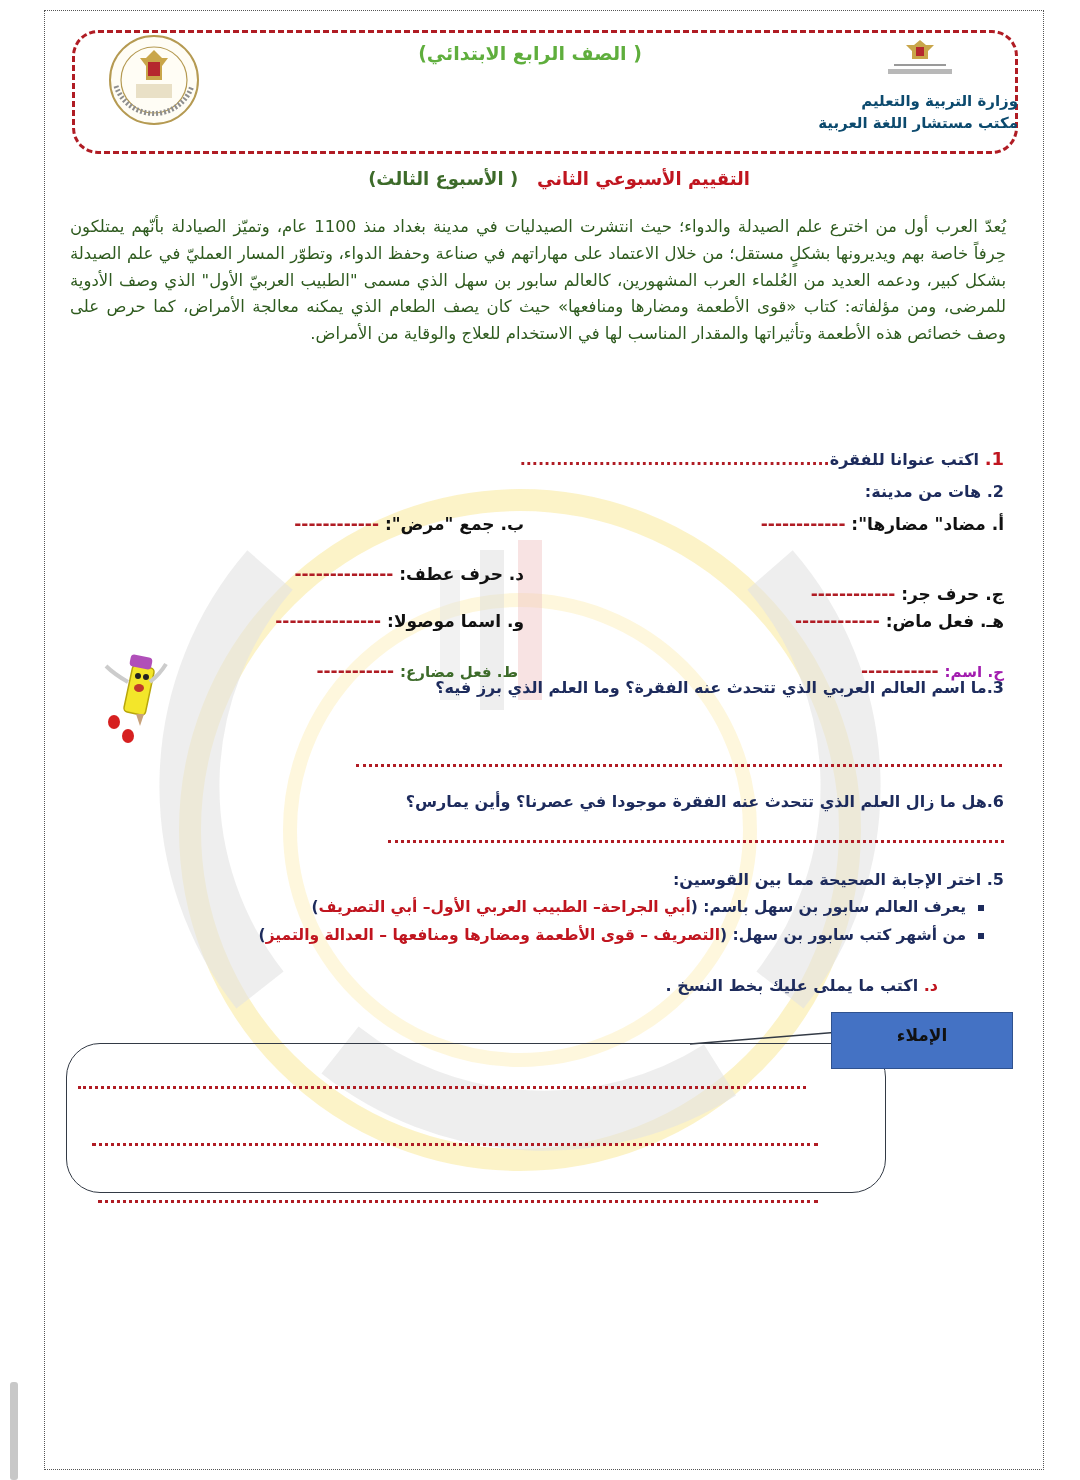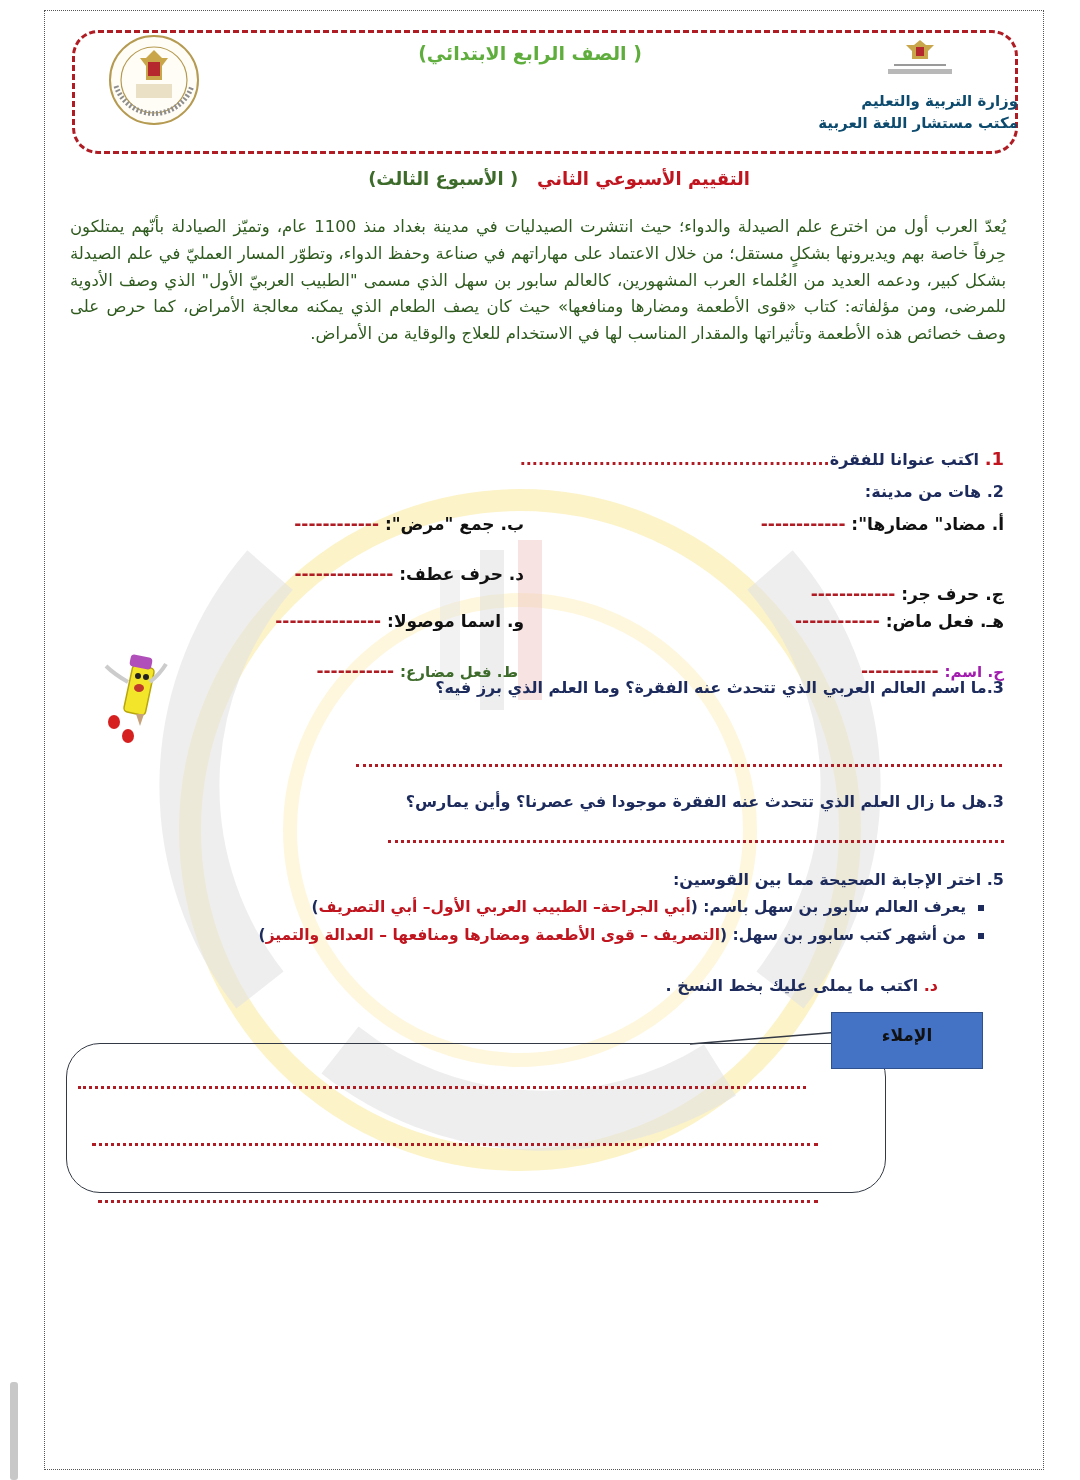--- a/index.html
+++ b/index.html
@@ -23,21 +23,21 @@
   .dots { color: #b01c24; letter-spacing: 0px; font-weight: bold; }
   .dash { color: #b01c24; font-weight: bold; letter-spacing: -0.5px; }
   .item { position: absolute; direction: rtl; font-weight: bold; color: #111; font-size: 17px; white-space: nowrap; }
   .item.green-lbl .lbl { color: #3d6b2a; font-size: 15px; }
   .item.small .lbl { font-size: 15px; color: #a21caf; }
   .dotline { position: absolute; border-top: 3px dotted #b01c24; height: 0; }
   .bullet { position: absolute; direction: rtl; font-weight: bold; font-size: 15.5px; color: #1d2b5c; white-space: nowrap; }
   .bullet .sq { display: inline-block; width: 6px; height: 6px; background: #1d2b5c; margin-left: 12px; vertical-align: middle; }
   .bullet .opts { color: #c0151f; }
   .dictation-box { position: absolute; left: 66px; top: 1043px; width: 820px; height: 150px; border: 1.5px solid #333a45; border-radius: 34px; box-sizing: border-box; }
-  .dictation-label { position: absolute; left: 831px; top: 1012px; width: 152px; height: 57px; background: #4472c4; border: 1.5px solid #2f528f; box-sizing: border-box; color: #111; font-weight: bold; font-size: 17px; text-align: center; line-height: 44px; direction: rtl; }
+  .dictation-label { position: absolute; left: 831px; top: 1012px; width: 182px; height: 57px; background: #4472c4; border: 1.5px solid #2f528f; box-sizing: border-box; color: #111; font-weight: bold; font-size: 17px; text-align: center; line-height: 44px; direction: rtl; }
   .callout-line { position: absolute; left: 700px; top: 1043px; width: 140px; height: 1px; }
   .pencil { position: absolute; left: 92px; top: 652px; width: 92px; height: 92px; }
 </style>
 </head>
 <body>
 
 <div class="page-frame"></div>
 <div class="scroll-bar"></div>
 
 <div class="header-box"></div>
@@ -113,21 +113,21 @@
   <path d="M36 30 Q22 22 14 14" stroke="#ccc" stroke-width="4" fill="none"></path>
   <path d="M58 30 Q68 22 74 12" stroke="#ccc" stroke-width="4" fill="none"></path>
   <path d="M44 62 L48 74 L52 62 Z" fill="#c8a27a"></path>
   <ellipse cx="22" cy="70" rx="6" ry="7" fill="#d62020"></ellipse>
   <ellipse cx="36" cy="84" rx="6" ry="7" fill="#d62020"></ellipse>
 </svg>
 
 <div class="q" style="right:76px; top:678px;">3.ما اسم العالم العربي الذي تتحدث عنه الفقرة؟ وما العلم الذي برز فيه؟</div>
 <div class="dotline" style="right:78px; left:356px; top:764px;"></div>
 
-<div class="q" style="right:76px; top:792px;">3.هل ما زال العلم الذي تتحدث عنه الفقرة موجودا في عصرنا؟ وأين يمارس؟</div>
+<div class="q" style="right:76px; top:792px;">6.هل ما زال العلم الذي تتحدث عنه الفقرة موجودا في عصرنا؟ وأين يمارس؟</div>
 <div class="dotline" style="right:76px; left:388px; top:840px;"></div>
 
 <div class="q" style="right:76px; top:870px;margin-left:28px;">5. اختر الإجابة الصحيحة مما بين القوسين:</div>
 <div class="bullet" style="right:96px; top:898px;">
   <span class="sq"></span><span>يعرف العالم سابور بن سهل باسم: (</span><span class="opts">أبي الجراحة– الطبيب العربي الأول– أبي التصريف</span><span>)</span>
 </div>
 <div class="bullet" style="right:96px; top:926px;">
   <span class="sq"></span><span>من أشهر كتب سابور بن سهل: (</span><span class="opts">التصريف – قوى الأطعمة ومضارها ومنافعها – العدالة والتميز</span><span>)</span>
 </div>
 

